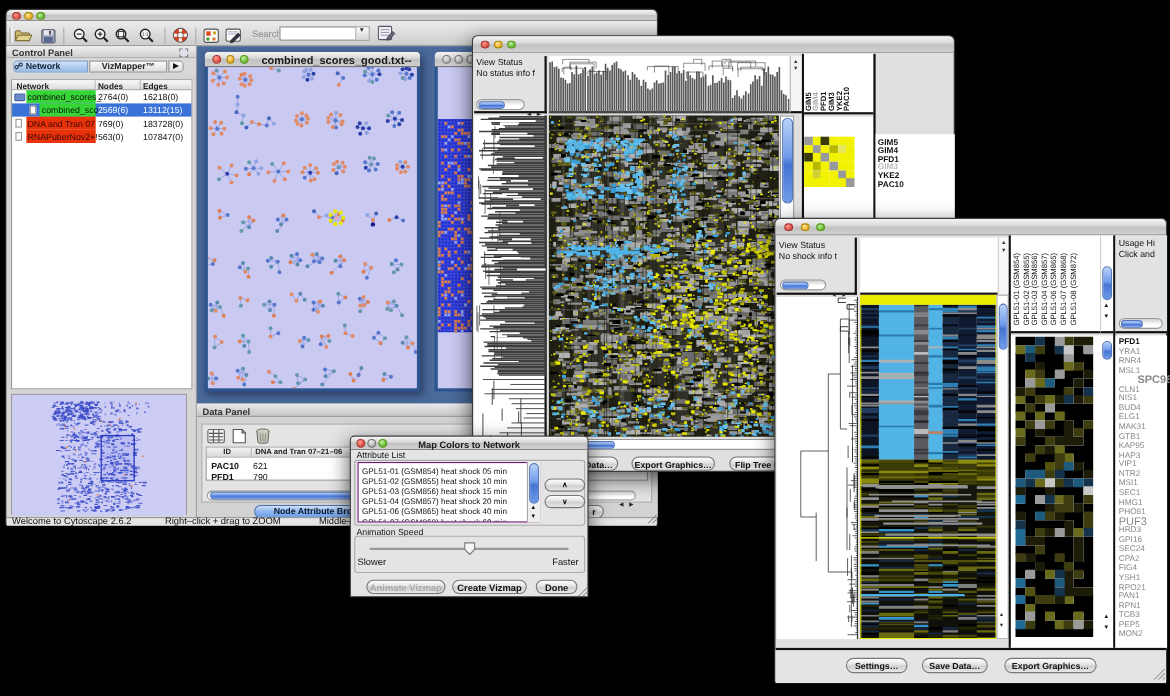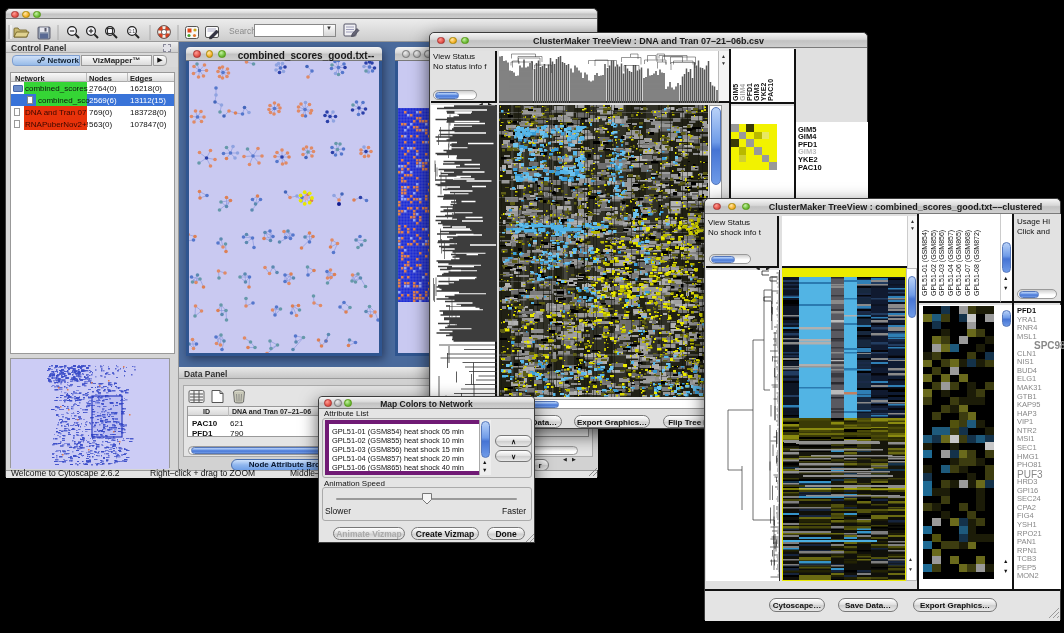--- a/index.html
+++ b/index.html
@@ -109,21 +109,21 @@
         <line x1="3" y1="7.5" x2="11" y2="7.5" stroke="#88a" stroke-width="0.8"></line>
         <line x1="3" y1="10" x2="11" y2="10" stroke="#88a" stroke-width="0.8"></line>
         <path d="M9 12 L14 6.5 L16 8.5 L11 14 L8.5 14.5 Z" fill="#667" stroke="#223" stroke-width="0.5"></path>
       </svg>
     </div>
     <div class="abs" style="left:0;top:33px;width:173px;height:428px;background:#d6d6d6;border-right:1px solid #9a9a9a">
       <div class="abs" style="left:0;top:0;width:100%;height:11px;background:linear-gradient(#efefef,#cfcfcf);border-bottom:1px solid #aaa"></div>
       <div class="lbl" style="left:5px;top:1px;font-size:8.5px;font-weight:bold;color:#333">Control Panel</div>
       <div class="abs" style="left:157px;top:2px;width:8px;height:8px;border:1px dashed #889;background:#e2e2e8"></div>
       <div class="abs" style="left:0;top:11px;width:100%;height:14px;background:#d9d9d9">
-        <div class="abs" style="left:6px;top:2px;width:68px;height:11px;border:1px solid #7f9fd0;border-radius:4px 0 0 4px;background:linear-gradient(#cfe0f8,#97bbe8);text-align:right;font-size:8px;font-weight:bold;color:#123">☍ Network</div>
+        <div class="abs" style="left:6px;top:2px;width:68px;height:11px;border:1px solid #7f9fd0;border-radius:4px 0 0 4px;background:linear-gradient(#cfe0f8,#97bbe8);text-align:left;font-size:8px;font-weight:bold;color:#123">☍ Network</div>
         <div class="abs" style="left:75px;top:2px;width:71px;height:11px;border:1px solid #999;background:linear-gradient(#fbfbfb,#dcdcdc);text-align:center;font-size:8px;font-weight:bold;color:#222">VizMapper™</div>
         <div class="abs" style="left:147px;top:2px;width:14px;height:11px;border:1px solid #999;border-radius:0 4px 4px 0;background:linear-gradient(#fbfbfb,#dcdcdc);text-align:center;font-size:7px;color:#111">▶</div>
       </div>
       <div class="abs" style="left:4px;top:30px;width:165px;height:282px;background:#fff;border:1px solid #999">
         <div class="abs" style="left:0;top:0;width:100%;height:9px;background:linear-gradient(#f8f8f8,#ddd);border-bottom:1px solid #aaa">
           <span class="lbl" style="left:4px;top:1px;font-size:7.5px;font-weight:bold;color:#222">Network</span>
           <span class="lbl" style="left:78px;top:1px;font-size:7.5px;font-weight:bold;color:#222">Nodes</span>
           <span class="lbl" style="left:119px;top:1px;font-size:7.5px;font-weight:bold;color:#222">Edges</span>
           <span class="abs" style="left:75px;top:0;width:1px;height:9px;background:#bbb"></span>
           <span class="abs" style="left:116px;top:0;width:1px;height:9px;background:#bbb"></span>
@@ -968,21 +968,20 @@
     <div class="lbl" style="left:284px;top:459px;font-size:8.5px;color:#111">Middle–</div>
     <svg class="abs" style="right:0;bottom:0" width="10" height="10">
       <g stroke="#8a8a8a" stroke-width="1">
         <line x1="10" y1="2" x2="2" y2="10"></line>
         <line x1="10" y1="6" x2="6" y2="10"></line>
       </g>
     </svg>
   </div>
 <div class="win" style="left:429px;top:32px;width:439px;height:397px;background:#e0e0e0">
     <div class="tbar" style="height:15px"></div>
-    <div class="ttxt" style="top:2.5px;font-size:9px">ClusterMaker TreeView : DNA and Tran 07–21–06b.csv</div>
     <div class="tl tlr" style="left:7px;top:3.5px"></div>
     <div class="tl tly" style="left:19px;top:3.5px"></div>
     <div class="tl tlg" style="left:31px;top:3.5px"></div>
     <div class="panel" style="left:1px;top:18px;width:66px;height:52px;border-right:2px solid #111;border-bottom:2px solid #111">
       <div class="lbl" style="left:2px;top:1px;font-size:8px;color:#111">View Status</div>
       <div class="lbl" style="left:2px;top:10.5px;font-size:8px;color:#111">No status info f</div>
       <div class="track" style="left:2px;top:39px;width:44px;height:10px"></div>
       <div class="pill" style="left:4px;top:40.5px;width:24px;height:7px"></div>
       <div class="abs arrL" style="left:48px;top:41px"></div>
       <div class="abs arrR" style="left:57px;top:41px"></div>
@@ -1090,21 +1089,20 @@
       <div class="lbl" style="left:2px;top:2.5px;font-size:7.5px;font-weight:bold;color:#111">GIM5</div>
       <div class="lbl" style="left:2px;top:10.1px;font-size:7.5px;font-weight:bold;color:#111">GIM4</div>
       <div class="lbl" style="left:2px;top:17.7px;font-size:7.5px;font-weight:bold;color:#111">PFD1</div>
       <div class="lbl" style="left:2px;top:25.299999999999997px;font-size:7.5px;font-weight:bold;color:#bbb">GIM3</div>
       <div class="lbl" style="left:2px;top:32.9px;font-size:7.5px;font-weight:bold;color:#111">YKE2</div>
       <div class="lbl" style="left:2px;top:40.5px;font-size:7.5px;font-weight:bold;color:#111">PAC10</div>
     </div>
   </div>
 <div class="win" style="left:704px;top:198px;width:357px;height:422px;background:#e0e0e0">
     <div class="tbar" style="height:15px"></div>
-    <div class="ttxt" style="left:50px;width:auto;right:4px;top:2.5px;font-size:9px">ClusterMaker TreeView : combined_scores_good.txt––clustered</div>
     <div class="tl tlr" style="left:8px;top:3.5px"></div>
     <div class="tl tly" style="left:23px;top:3.5px"></div>
     <div class="tl tlg" style="left:37px;top:3.5px"></div>
     <div class="panel" style="left:1px;top:17px;width:73px;height:52px;border-right:2px solid #111;border-bottom:2px solid #111">
       <div class="lbl" style="left:2px;top:2px;font-size:8px;color:#111">View Status</div>
       <div class="lbl" style="left:2px;top:11.5px;font-size:8px;color:#111">No shock info t</div>
       <div class="track" style="left:3px;top:38px;width:42px;height:10px"></div>
       <div class="pill" style="left:5px;top:39.5px;width:24px;height:7px"></div>
       <div class="abs arrL" style="left:50px;top:40px"></div>
       <div class="abs arrR" style="left:60px;top:40px"></div>
@@ -1241,40 +1239,40 @@
       <div class="lbl" style="left:3px;top:206.44px;font-size:7.5px;font-weight:normal;color:#888">FIG4</div>
       <div class="lbl" style="left:3px;top:215.0px;font-size:7.5px;font-weight:normal;color:#888">YSH1</div>
       <div class="lbl" style="left:3px;top:223.56px;font-size:7.5px;font-weight:normal;color:#888">RPO21</div>
       <div class="lbl" style="left:3px;top:232.12px;font-size:7.5px;font-weight:normal;color:#888">PAN1</div>
       <div class="lbl" style="left:3px;top:240.68px;font-size:7.5px;font-weight:normal;color:#888">RPN1</div>
       <div class="lbl" style="left:3px;top:249.24px;font-size:7.5px;font-weight:normal;color:#888">TCB3</div>
       <div class="lbl" style="left:3px;top:257.8px;font-size:7.5px;font-weight:normal;color:#888">PEP5</div>
       <div class="lbl" style="left:3px;top:266.36px;font-size:7.5px;font-weight:normal;color:#888">MON2</div>
     </div>
     <div class="abs" style="left:0;top:390px;width:100%;height:32px;background:#e4e4e4;border-top:2px solid #111"></div>
-    <div class="mbtn" style="left:64px;top:399px;width:56px;height:14px;font-size:8px;line-height:14px">Cytoscape…</div>
+    <div class="mbtn" style="left:64px;top:399px;width:56px;height:14px;font-size:8px;line-height:14px">Settings…</div>
     <div class="mbtn" style="left:133px;top:399px;width:60px;height:14px;font-size:8px;line-height:14px">Save Data…</div>
     <div class="mbtn" style="left:208px;top:399px;width:84px;height:14px;font-size:8px;line-height:14px">Export Graphics…</div>
     <svg class="abs" style="right:1px;bottom:1px" width="12" height="12">
       <g stroke="#999" stroke-width="1">
         <line x1="12" y1="2" x2="2" y2="12"></line>
         <line x1="12" y1="6" x2="6" y2="12"></line>
         <line x1="12" y1="10" x2="10" y2="12"></line>
       </g>
     </svg>
   </div>
 <div class="win" style="left:318px;top:396px;width:217px;height:147px;background:#e4e4e4;border-radius:4px 4px 0 0">
     <div class="tbar" style="height:12px;border-radius:4px 4px 0 0"></div>
     <div class="ttxt" style="top:1.5px;font-size:8.5px">Map Colors to Network</div>
     <div class="tl tlr" style="left:5px;top:2px"></div>
     <div class="tl tlgray" style="left:15px;top:2px"></div>
     <div class="tl tlg" style="left:25px;top:2px"></div>
     <div class="lbl" style="left:5px;top:12px;font-size:8px;color:#111">Attribute List</div>
     <div class="abs" style="left:3px;top:21px;width:210px;height:60px;border:1px solid #aaa;border-radius:3px"></div>
-    <div class="abs" style="left:6px;top:23px;width:166px;height:55px;background:#fff;border:4px solid #701a75;overflow:hidden">
+    <div class="abs" style="left:6px;top:23px;width:166px;height:55px;background:#fff;border:1px solid #701a75;overflow:hidden">
       <div class="lbl" style="left:3px;top:2.5px;font-size:7.4px;color:#111">GPL51-01 (GSM854) heat shock 05 min</div>
       <div class="lbl" style="left:3px;top:11.7px;font-size:7.4px;color:#111">GPL51-02 (GSM855) heat shock 10 min</div>
       <div class="lbl" style="left:3px;top:20.9px;font-size:7.4px;color:#111">GPL51-03 (GSM856) heat shock 15 min</div>
       <div class="lbl" style="left:3px;top:30.099999999999998px;font-size:7.4px;color:#111">GPL51-04 (GSM857) heat shock 20 min</div>
       <div class="lbl" style="left:3px;top:39.3px;font-size:7.4px;color:#111">GPL51-06 (GSM865) heat shock 40 min</div>
       <div class="lbl" style="left:3px;top:48.5px;font-size:7.4px;color:#111">GPL51-07 (GSM868) heat shock 60 min</div>
     </div>
     <div class="abs" style="left:160px;top:23px;width:12px;height:55px;background:#eee;border-left:1px solid #aaa"></div>
     <div class="pill" style="left:161.5px;top:24px;width:9px;height:37px"></div>
     <div class="lbl" style="left:163px;top:62px;font-size:5.5px;color:#111">▲</div>

